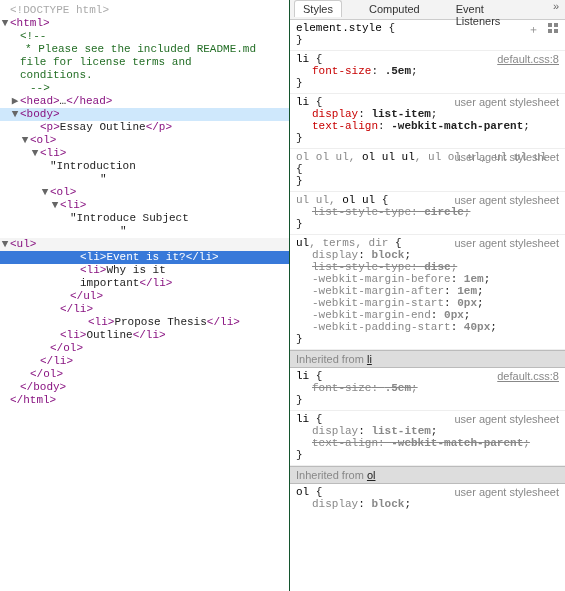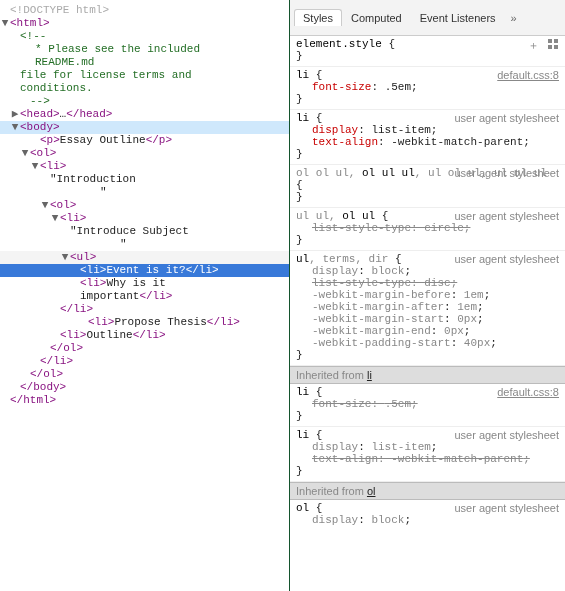--- a/index.html
+++ b/index.html
@@ -36,26 +36,26 @@
   .text { color:#222; }
   .comment { color:#236e25; }
   .doctype { color:#aaa; }
   .hl-row { background:#3879d9; color:#fff; }
   .hl-row .tag, .hl-row .text { color:#fff; }
   .sel-row { background:#cfe8fc; }
   .open-row { background:#f4f4f4; }
   
   .tabs {
     display:flex;
-    align-items:center;
-    height:36px;
+    align-items:flex-start;
+    height:20px;
     border-bottom:1px solid #ccc;
     background:#f3f3f3;
     padding-left:4px;
-    gap:0;
+    gap:18px;
     font-family: "Lucida Grande","Helvetica Neue",sans-serif;
     font-size:11px;
     color:#333;
   }
   .tab {
     padding:2px 8px;
     border:1px solid transparent;
     border-bottom:none;
     border-radius:3px 3px 0 0;
   }
@@ -84,67 +84,68 @@
   .rule .selectors { color:#888; }
   .rule .selectors .match { color:#000; }
   .rule .src {
     position:absolute; right:6px; top:2px;
     color:#888; text-decoration:underline;
     font-family:"Lucida Grande","Helvetica Neue",sans-serif;
   }
   .rule .src.ua { text-decoration:none; }
   .decl { padding-left:16px; }
   .prop { color:#c80000; }
-  .val { color:#222; }
+  .val { color:#222;font-weight:bold; }
   .strike .prop, .strike .val, .strike { text-decoration: line-through; color:#888; }
   .gray .prop, .gray .val { color:#888; }
   .brace { color:#222; }
   .top-actions {
     position:absolute; right:6px; top:2px;
     display:flex; gap:8px; color:#888;
     font-family:"Lucida Grande","Helvetica Neue",sans-serif;
   }
   .icon-plus::before { content:"\FF0B"; font-size:11px; }
   .icon-hover svg { width:12px; height:12px; }
 </style>
 </head>
 <body>
 
 <div class="left">
   <div class="tree">
     <div class="line" style="padding-left:10px"><span class="doctype">&lt;!DOCTYPE html&gt;</span></div>
     <div class="line" style="padding-left:0px"><span class="tog">▼</span><span class="tag">&lt;html&gt;</span></div>
 
     <div class="line" style="padding-left:20px"><span class="comment">&lt;!--</span></div>
-    <div class="line" style="padding-left:35px;white-space:normal;width:260px"><span class="comment">* Please see the included README.md</span></div>
+    <div class="line" style="padding-left:25px;white-space:normal;width:260px"><span class="comment">* Please see the included README.md</span></div>
     <div class="line" style="padding-left:20px;white-space:normal;width:270px"><span class="comment">file for license terms and conditions.</span></div>
     <div class="line" style="padding-left:30px"><span class="comment">--&gt;</span></div>
 
     <div class="line" style="padding-left:10px"><span class="tog">▶</span><span class="tag">&lt;head&gt;</span><span class="text">…</span><span class="tag">&lt;/head&gt;</span></div>
 
     <div class="line sel-row" style="padding-left:10px"><span class="tog">▼</span><span class="tag">&lt;body&gt;</span></div>
 
     <div class="line" style="padding-left:40px"><span class="tag">&lt;p&gt;</span><span class="text">Essay Outline</span><span class="tag">&lt;/p&gt;</span></div>
 
     <div class="line" style="padding-left:20px"><span class="tog">▼</span><span class="tag">&lt;ol&gt;</span></div>
     <div class="line" style="padding-left:30px"><span class="tog">▼</span><span class="tag">&lt;li&gt;</span></div>
     <div class="line" style="padding-left:50px"><span class="text">"Introduction</span></div>
     <div class="line" style="padding-left:100px"><span class="text">"</span></div>
 
     <div class="line" style="padding-left:40px"><span class="tog">▼</span><span class="tag">&lt;ol&gt;</span></div>
     <div class="line" style="padding-left:50px"><span class="tog">▼</span><span class="tag">&lt;li&gt;</span></div>
     <div class="line" style="padding-left:70px"><span class="text">"Introduce Subject</span></div>
     <div class="line" style="padding-left:120px"><span class="text">"</span></div>
 
-    <div class="line open-row" style="padding-left:60px"><span class="tog">▼</span><span class="tag">&lt;ul&gt;</span></div>
+    <div class="line open-row" style=""><span class="tog">▼</span><span class="tag">&lt;ul&gt;</span></div>
 
     <div class="line hl-row" style="padding-left:80px"><span class="tag">&lt;li&gt;</span><span class="text">Event is it?</span><span class="tag">&lt;/li&gt;</span></div>
 
     <div class="line" style="padding-left:80px;white-space:normal;width:200px"><span class="tag">&lt;li&gt;</span><span class="text">Why is it important</span><span class="tag">&lt;/li&gt;</span></div>
 
+    <div class="line" style="padding-left:70px"><span class="tag">&lt;/ul&gt;</span></div>
     <div class="line" style="padding-left:60px"><span class="tag">&lt;/li&gt;</span></div>
     <div class="line" style="padding-left:88px"><span class="tag">&lt;li&gt;</span><span class="text">Propose Thesis</span><span class="tag">&lt;/li&gt;</span></div>
     <div class="line" style="padding-left:60px"><span class="tag">&lt;li&gt;</span><span class="text">Outline</span><span class="tag">&lt;/li&gt;</span></div>
     <div class="line" style="padding-left:50px"><span class="tag">&lt;/ol&gt;</span></div>
     <div class="line" style="padding-left:40px"><span class="tag">&lt;/li&gt;</span></div>
     <div class="line" style="padding-left:30px"><span class="tag">&lt;/ol&gt;</span></div>
     <div class="line" style="padding-left:20px"><span class="tag">&lt;/body&gt;</span></div>
     <div class="line" style="padding-left:10px"><span class="tag">&lt;/html&gt;</span></div>
   </div>
 </div>

